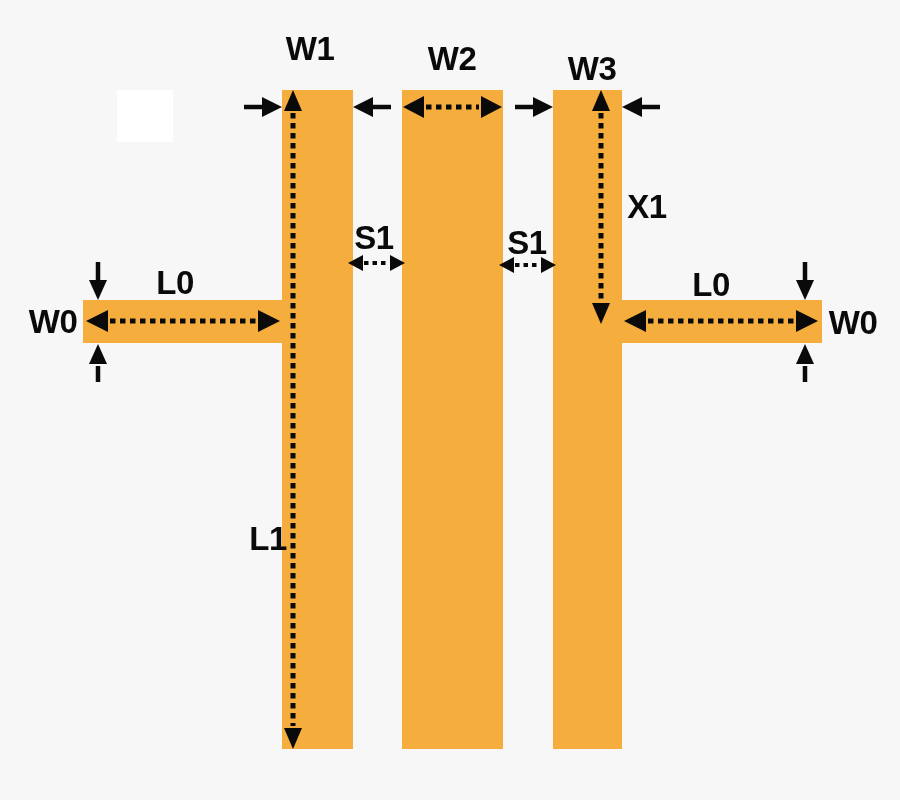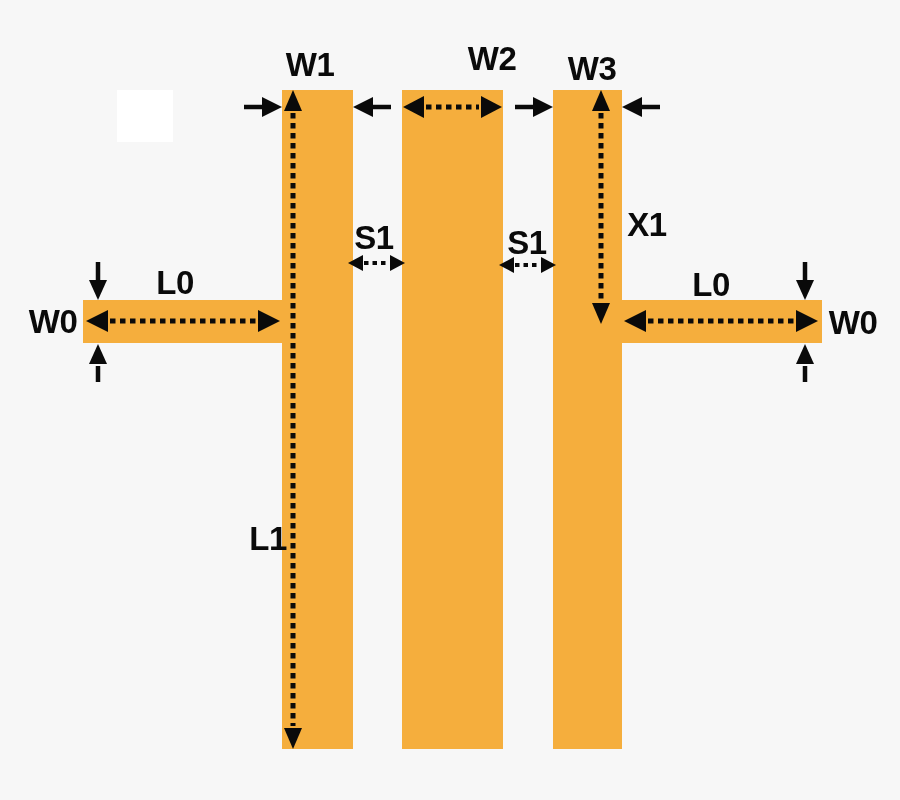--- a/index.html
+++ b/index.html
@@ -107,25 +107,25 @@
       <polygon class="head" points="98,344 89,364 107,364"></polygon>
     </g>
     <g>
       <line class="shaft" x1="805" y1="262" x2="805" y2="281"></line>
       <polygon class="head" points="805,300 796,280 814,280"></polygon>
       <line class="shaft" x1="805" y1="366" x2="805" y2="382"></line>
       <polygon class="head" points="805,344 796,364 814,364"></polygon>
     </g>
   </svg>
 
-  <div class="lbl" style="left:310px; top:64px;text-align:center;">W1</div>
-  <div class="lbl" style="left:452px; top:58px;margin-left:40px;">W2</div>
+  <div class="lbl" style="left:310px; top:48px;text-align:center;">W1</div>
+  <div class="lbl" style="left:452px; top:58px;">W2</div>
   <div class="lbl" style="left:592px; top:68px;">W3</div>
   <div class="lbl" style="left:374px; top:237px;">S1</div>
   <div class="lbl" style="left:527px; top:242px;">S1</div>
-  <div class="lbl" style="left:647px; top:224px;">X1</div>
+  <div class="lbl" style="left:647px; top:206px;">X1</div>
   <div class="lbl" style="left:175px; top:282px;">L0</div>
   <div class="lbl" style="left:711px; top:284px;">L0</div>
   <div class="lbl" style="left:53px; top:321px;">W0</div>
   <div class="lbl" style="left:853px; top:322px;">W0</div>
   <div class="lbl" style="left:268px; top:538px;">L1</div>
 
 </div>
 
 </body></html>

